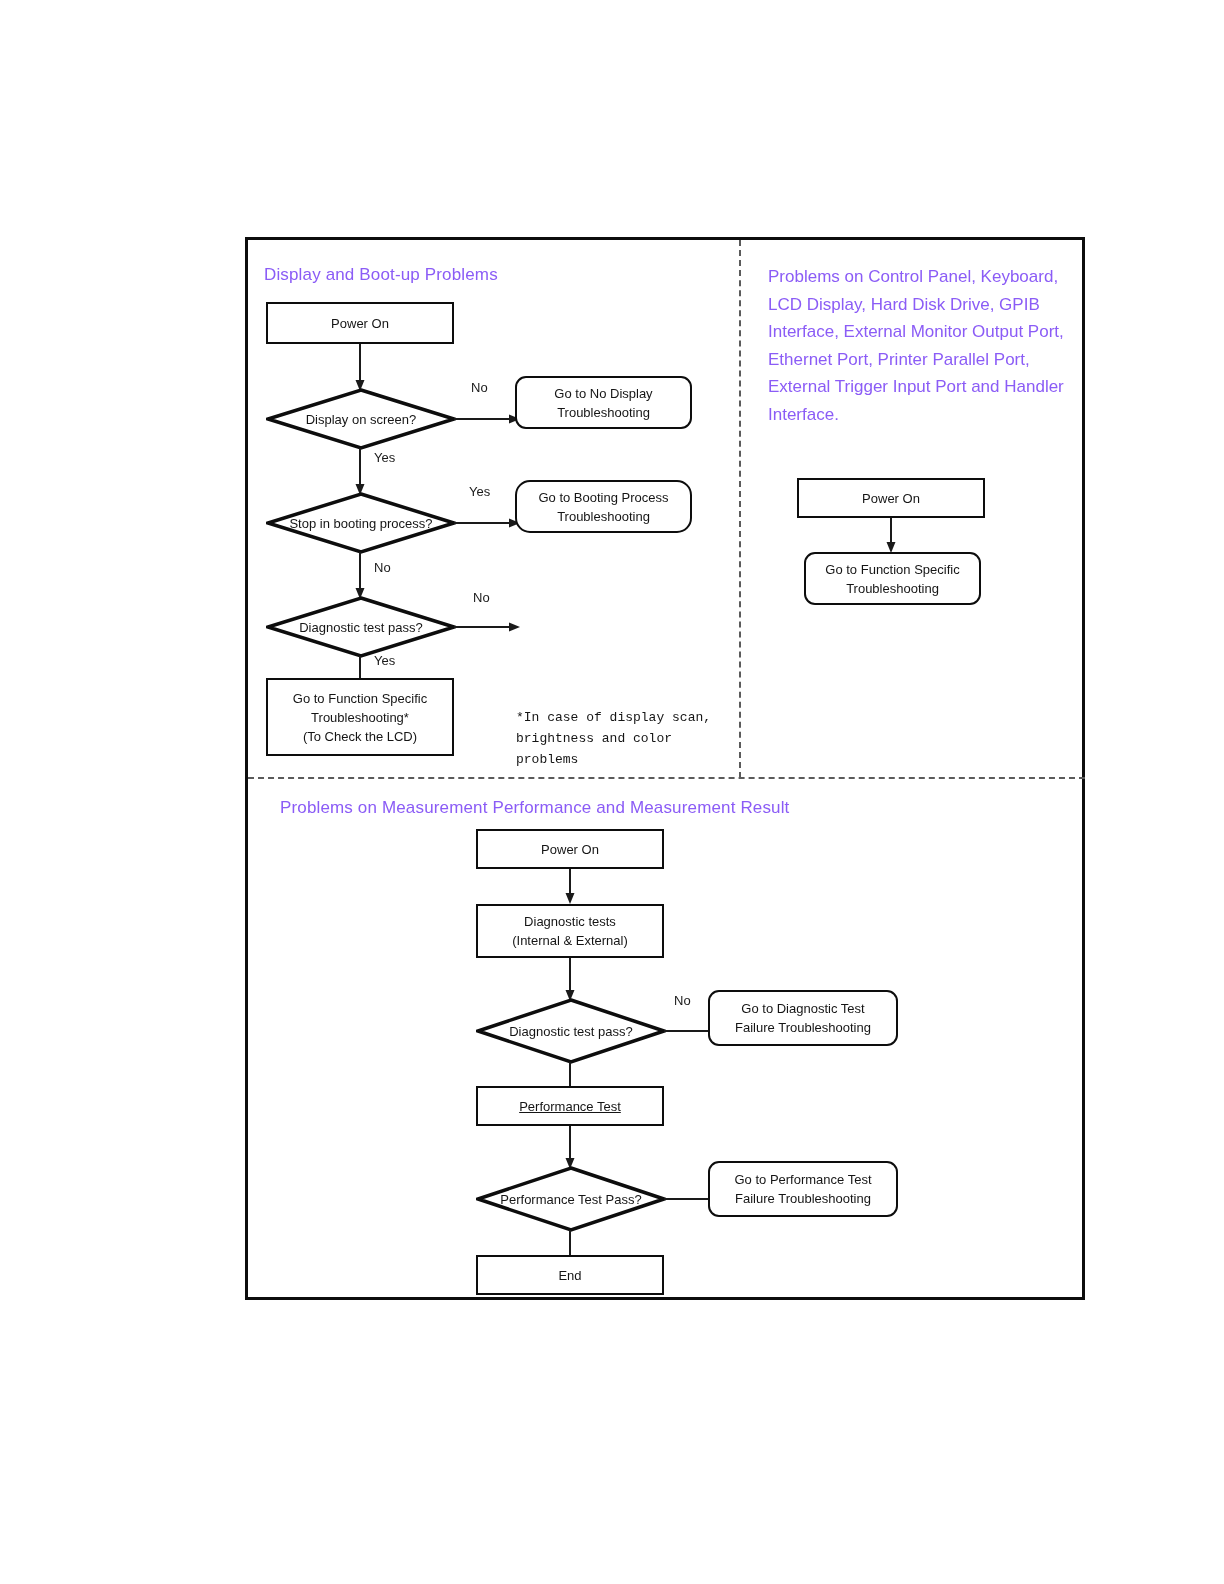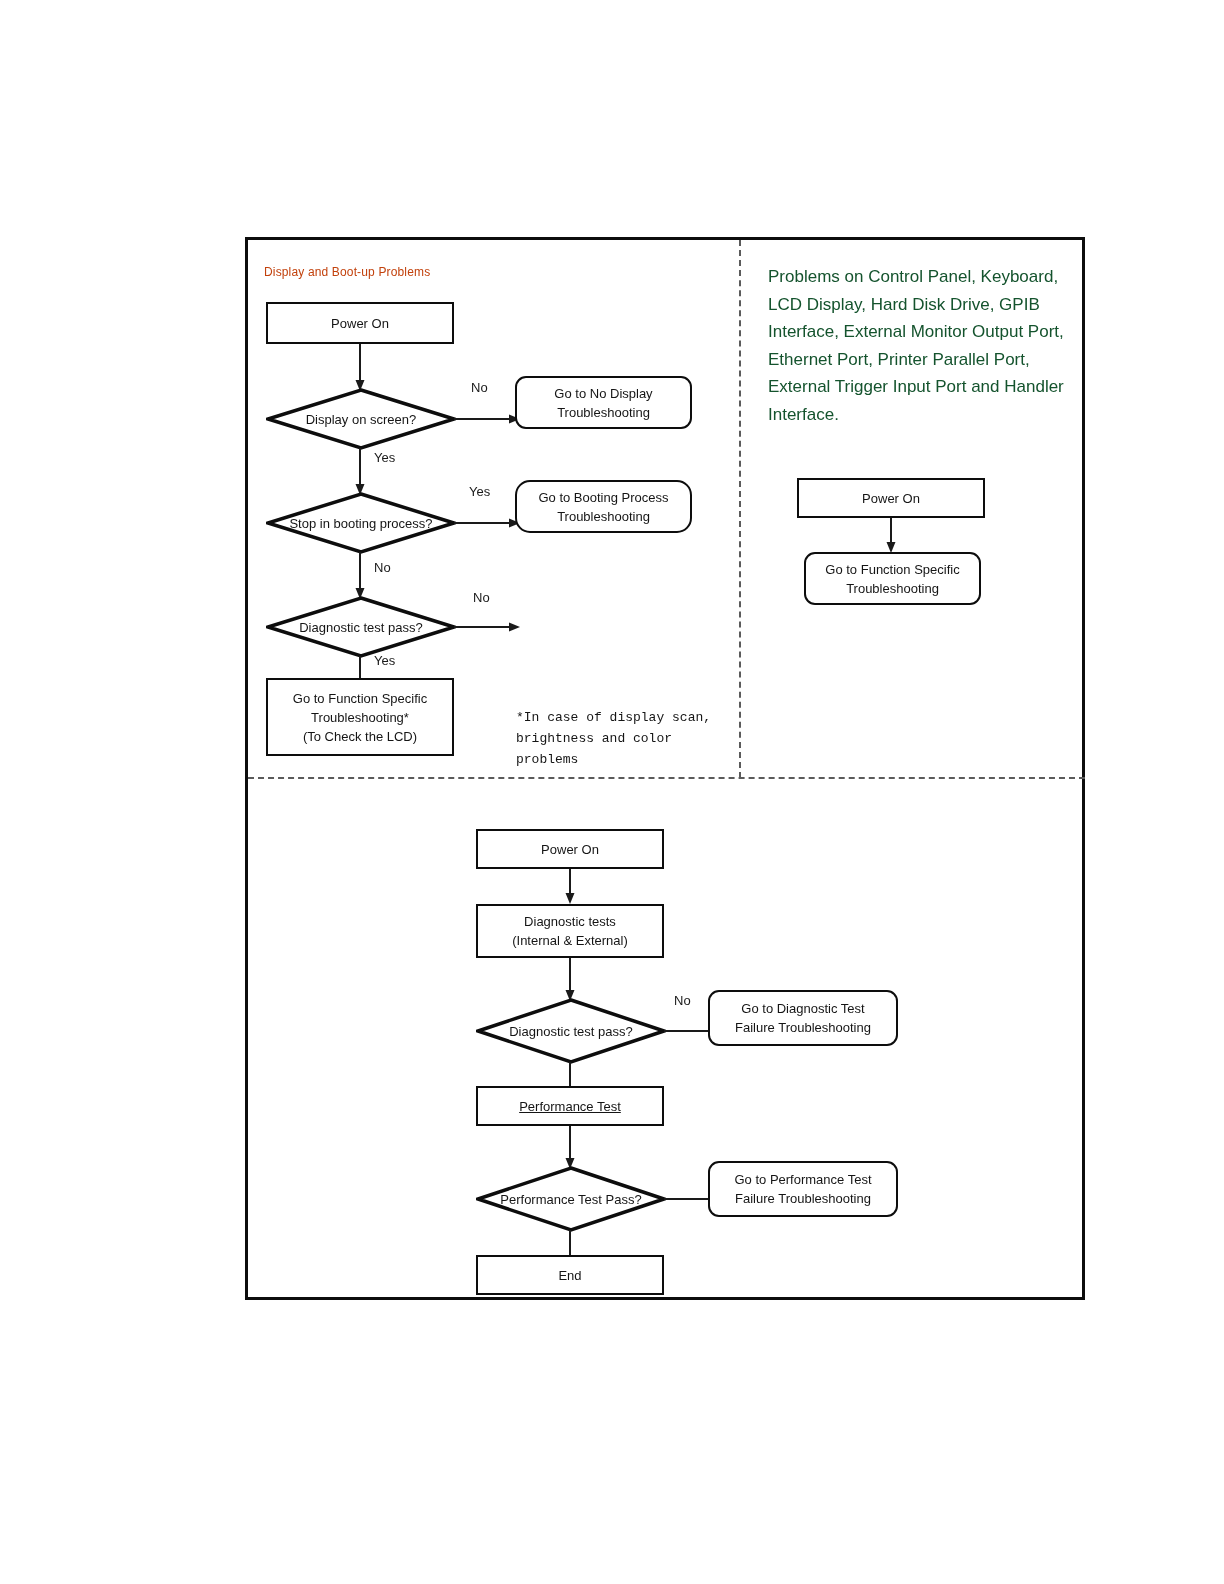--- a/index.html
+++ b/index.html
@@ -42,28 +42,28 @@
     left: 0px;
     top: 537px;
     width: 837px;
     height: 0px;
     border-top: 2px dashed #5a5a5a;
   }
 
   
   .sec-title {
     position: absolute;
-    color: #c2410c;
-    font-size: 12px;
+    color: #8b5cf6;
+    font-size: 17px;
     letter-spacing: .15px;
     white-space: nowrap;
   }
   .sec-para {
     position: absolute;
-    color: #14532d;
+    color: #8b5cf6;
     font-size: 17px;
     line-height: 27.5px;
     width: 310px;
   }
 
   
   .node {
     position: absolute;
     box-sizing: border-box;
     border: 2.5px solid #0d0d0d;
@@ -244,20 +244,21 @@
     <polygon points="6,35 1.5,24 10.5,24"></polygon>
   </svg>
 
   <div class="node round" style="left:556px; top:312px; width:177px; height:53px;">
     <span class="lines">
       <span>Go to Function Specific</span><br>
       <span>Troubleshooting</span>
     </span>
   </div>
 
+  <div class="sec-title" style="left:32px; top:558px;">Problems on Measurement Performance and Measurement Result</div>
 
   <div class="node" style="left:228px; top:589px; width:188px; height:40px;">
     <span class="lines">Power On</span>
   </div>
 
   <svg class="conn" style="left:316px; top:629px; width:14px; height:36px;" viewBox="0 0 14 36">
     <line x1="6" y1="0" x2="6" y2="26"></line>
     <polygon points="6,35 1.5,24 10.5,24"></polygon>
   </svg>
 

